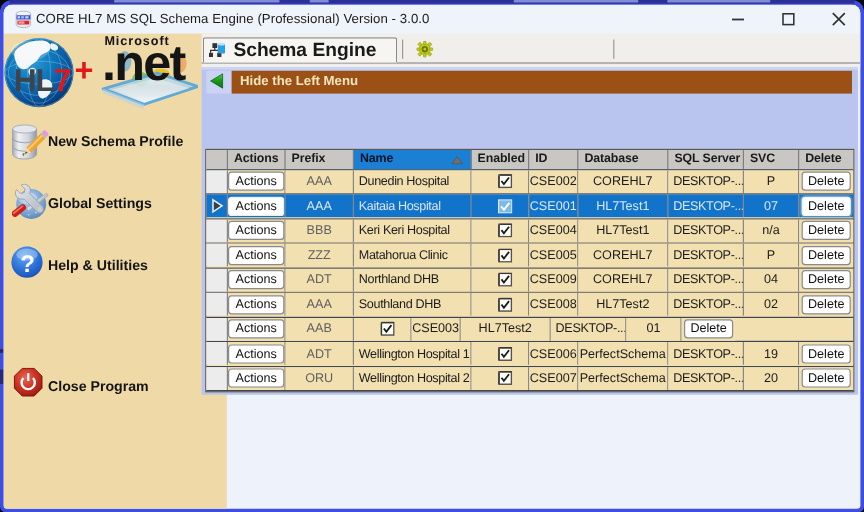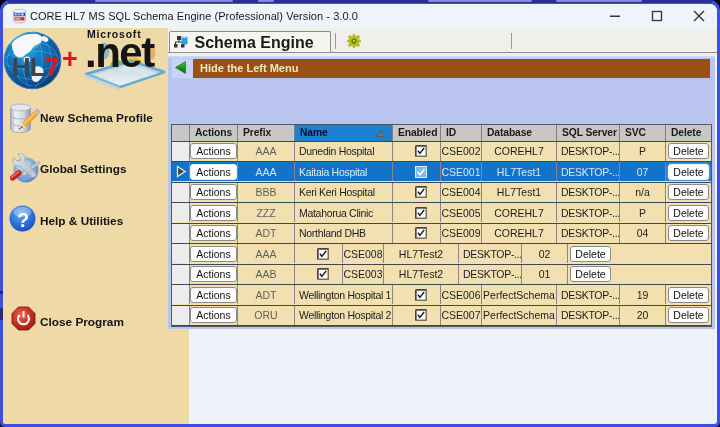--- a/index.html
+++ b/index.html
@@ -409,20 +409,21 @@
 <div class="cell c9">
               <span class="gbtn" style="padding:0 4px;">Delete</span>
             </div>
 </div>
 <div class="grow drow" style="top:119.5px;">
 <div class="cell c0"></div>
 <div class="cell c1">
               <span class="gbtn">Actions</span>
             </div>
 <div class="cell c2">AAA</div>
+<div class="cell c3 left">Southland DHB</div>
 <div class="cell c4">
               <svg width="12" height="12" viewBox="0 0 12 12" style="margin-left:8.5px">
                 <rect x="0.8" y="0.8" width="10.4" height="10.4" fill="#fdfdf8" stroke="#55524e" stroke-width="1.2"></rect>
                 <path d="M1.4 0.8 L11.2 0.8 M0.8 1.4 L0.8 11" stroke="#3a3835" stroke-width="1.2" fill="none"></path>
                 <path d="M2.9 5.8 L4.9 8.4 L9.2 2.9" fill="none" stroke="#1a1a1a" stroke-width="1.5"></path>
               </svg>
             </div>
 <div class="cell c5">CSE008</div>
 <div class="cell c6">HL7Test2</div>
 <div class="cell c7 left">DESKTOP-...</div>

